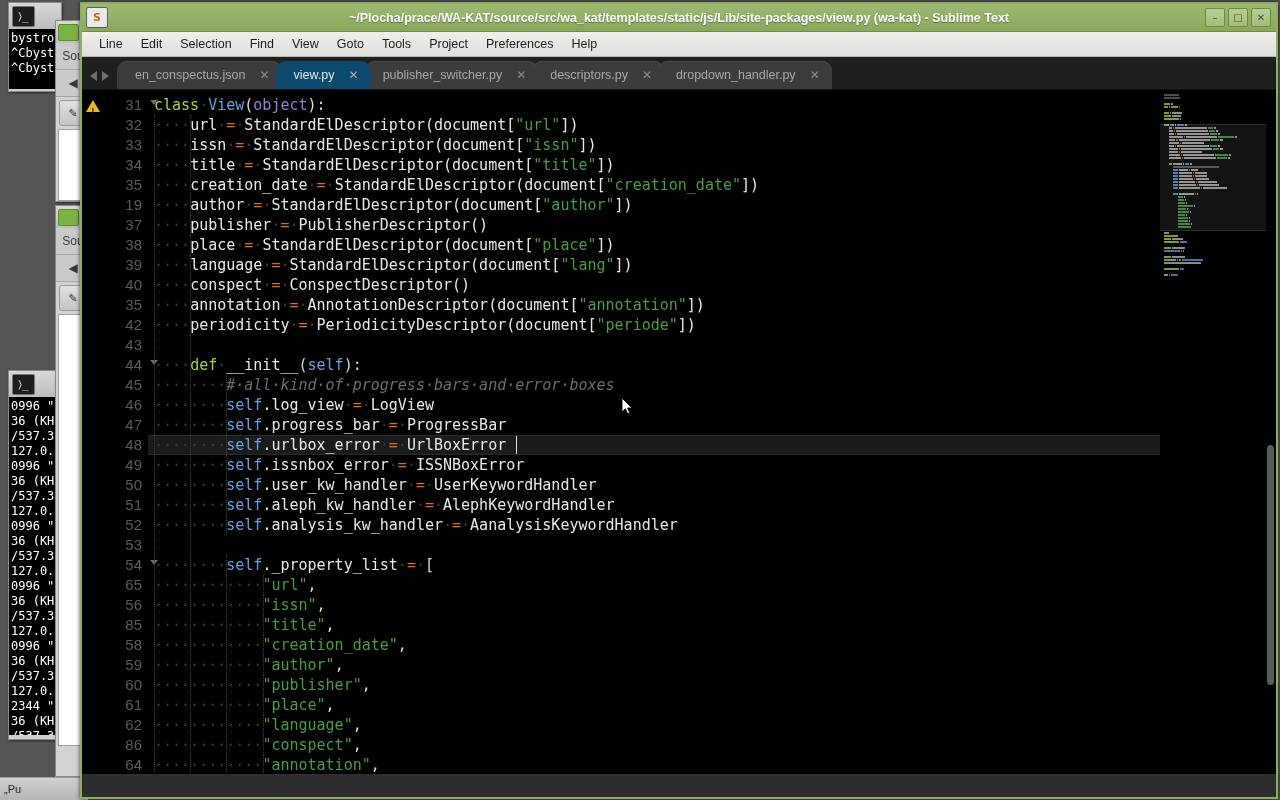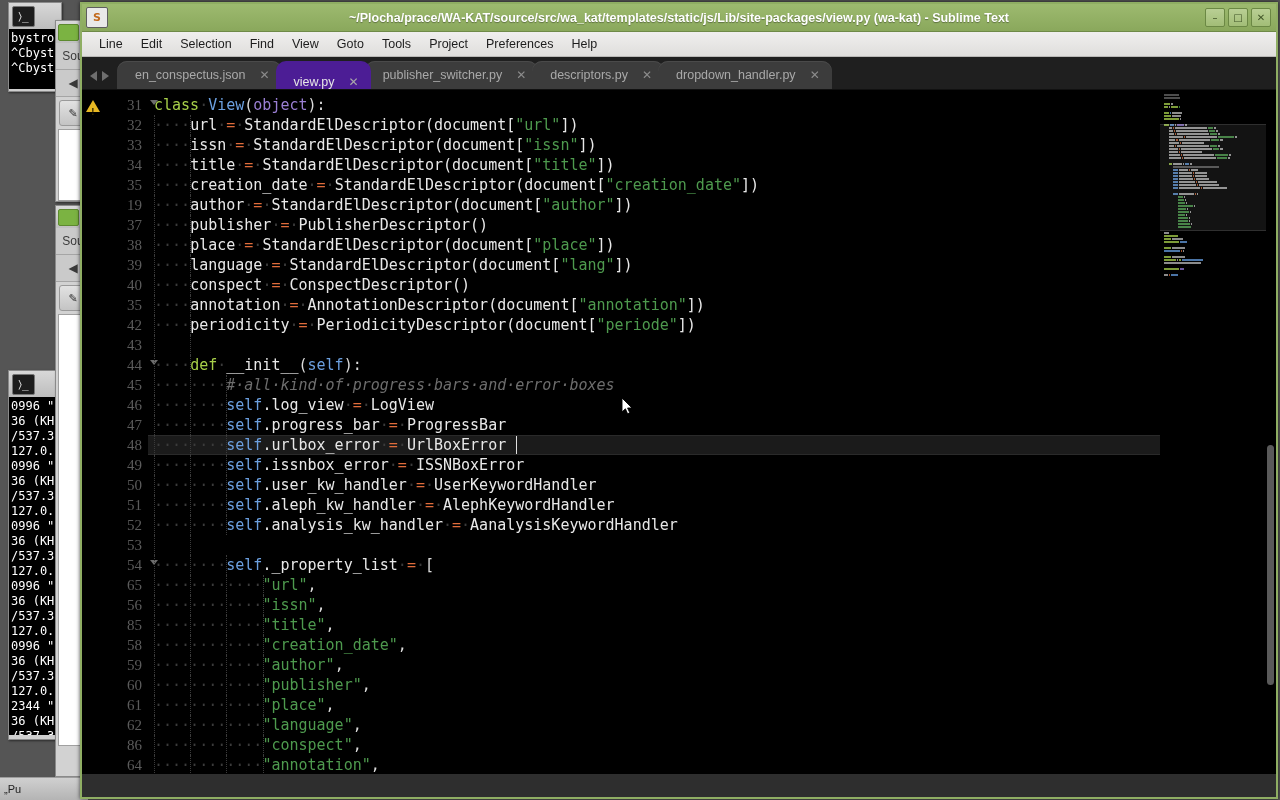--- a/index.html
+++ b/index.html
@@ -65,28 +65,28 @@
   
   #tabstrip{height:32px;background:#1f1f1f;display:flex;align-items:flex-end;padding-left:6px;
     border-bottom:1px solid #111;}
   #tabnav{display:flex;align-items:center;gap:5px;padding:0 8px 8px 2px;color:#6e6e6e;font-size:10px;}
   .arrow{width:0;height:0;border-top:5px solid transparent;border-bottom:5px solid transparent;}
   .arrow.left{border-right:7px solid #6e6e6e;}
   .arrow.right{border-left:7px solid #6e6e6e;}
   .tab{height:28px;display:flex;align-items:center;background:#3c3c3c;color:#a9a9a9;
     padding:0 12px 0 18px;margin-right:-6px;font-size:12.5px;border-top-left-radius:10px;border-top-right-radius:10px;
     box-shadow:inset 0 1px 0 #4a4a4a;position:relative;}
-  .tab.active{background:#4c1d95;color:#e6e6e6;z-index:3;box-shadow:none;align-items:flex-end;}
+  .tab.active{background:#0c4a6e;color:#e6e6e6;z-index:3;box-shadow:none;}
   .tab .close{margin-left:14px;font-size:12px;color:#8d8d8d;font-family:"DejaVu Sans",sans-serif;}
   .tab.active .close{color:#aaa;}
 
   
   #editor{position:relative;height:684px;background:#000000;display:flex;overflow:hidden;}
   #gutter{width:66px;flex:none;background:#000;color:#5b5b5b;text-align:right;
-    font-family:Liberation Serif, serif;font-size:15px;line-height:20px;padding-top:5px;position:relative;}
+    font-family:Liberation Sans, sans-serif;font-size:15px;line-height:20px;padding-top:5px;position:relative;}
   .gl{height:20px;padding-right:6px;position:relative;}
   .gl .fold{position:absolute;right:-10px;top:5px;width:0;height:0;border-left:4px solid transparent;
     border-right:4px solid transparent;border-top:5px solid #6d6d6d;}
   .warnicon{position:absolute;left:4px;top:5px;width:0;height:0;border-left:7px solid transparent;
     border-right:7px solid transparent;border-bottom:12px solid #e8b923;}
   .warnicon::after{content:"!";position:absolute;left:-2px;top:3px;font-size:8px;color:#3a2d00;
     font-family:"DejaVu Sans",sans-serif;font-weight:bold;}
 
   #code{flex:1;position:relative;font-family:"DejaVu Sans Mono",monospace;font-size:15px;line-height:20px;
     padding-top:5px;white-space:pre;overflow:hidden;}

